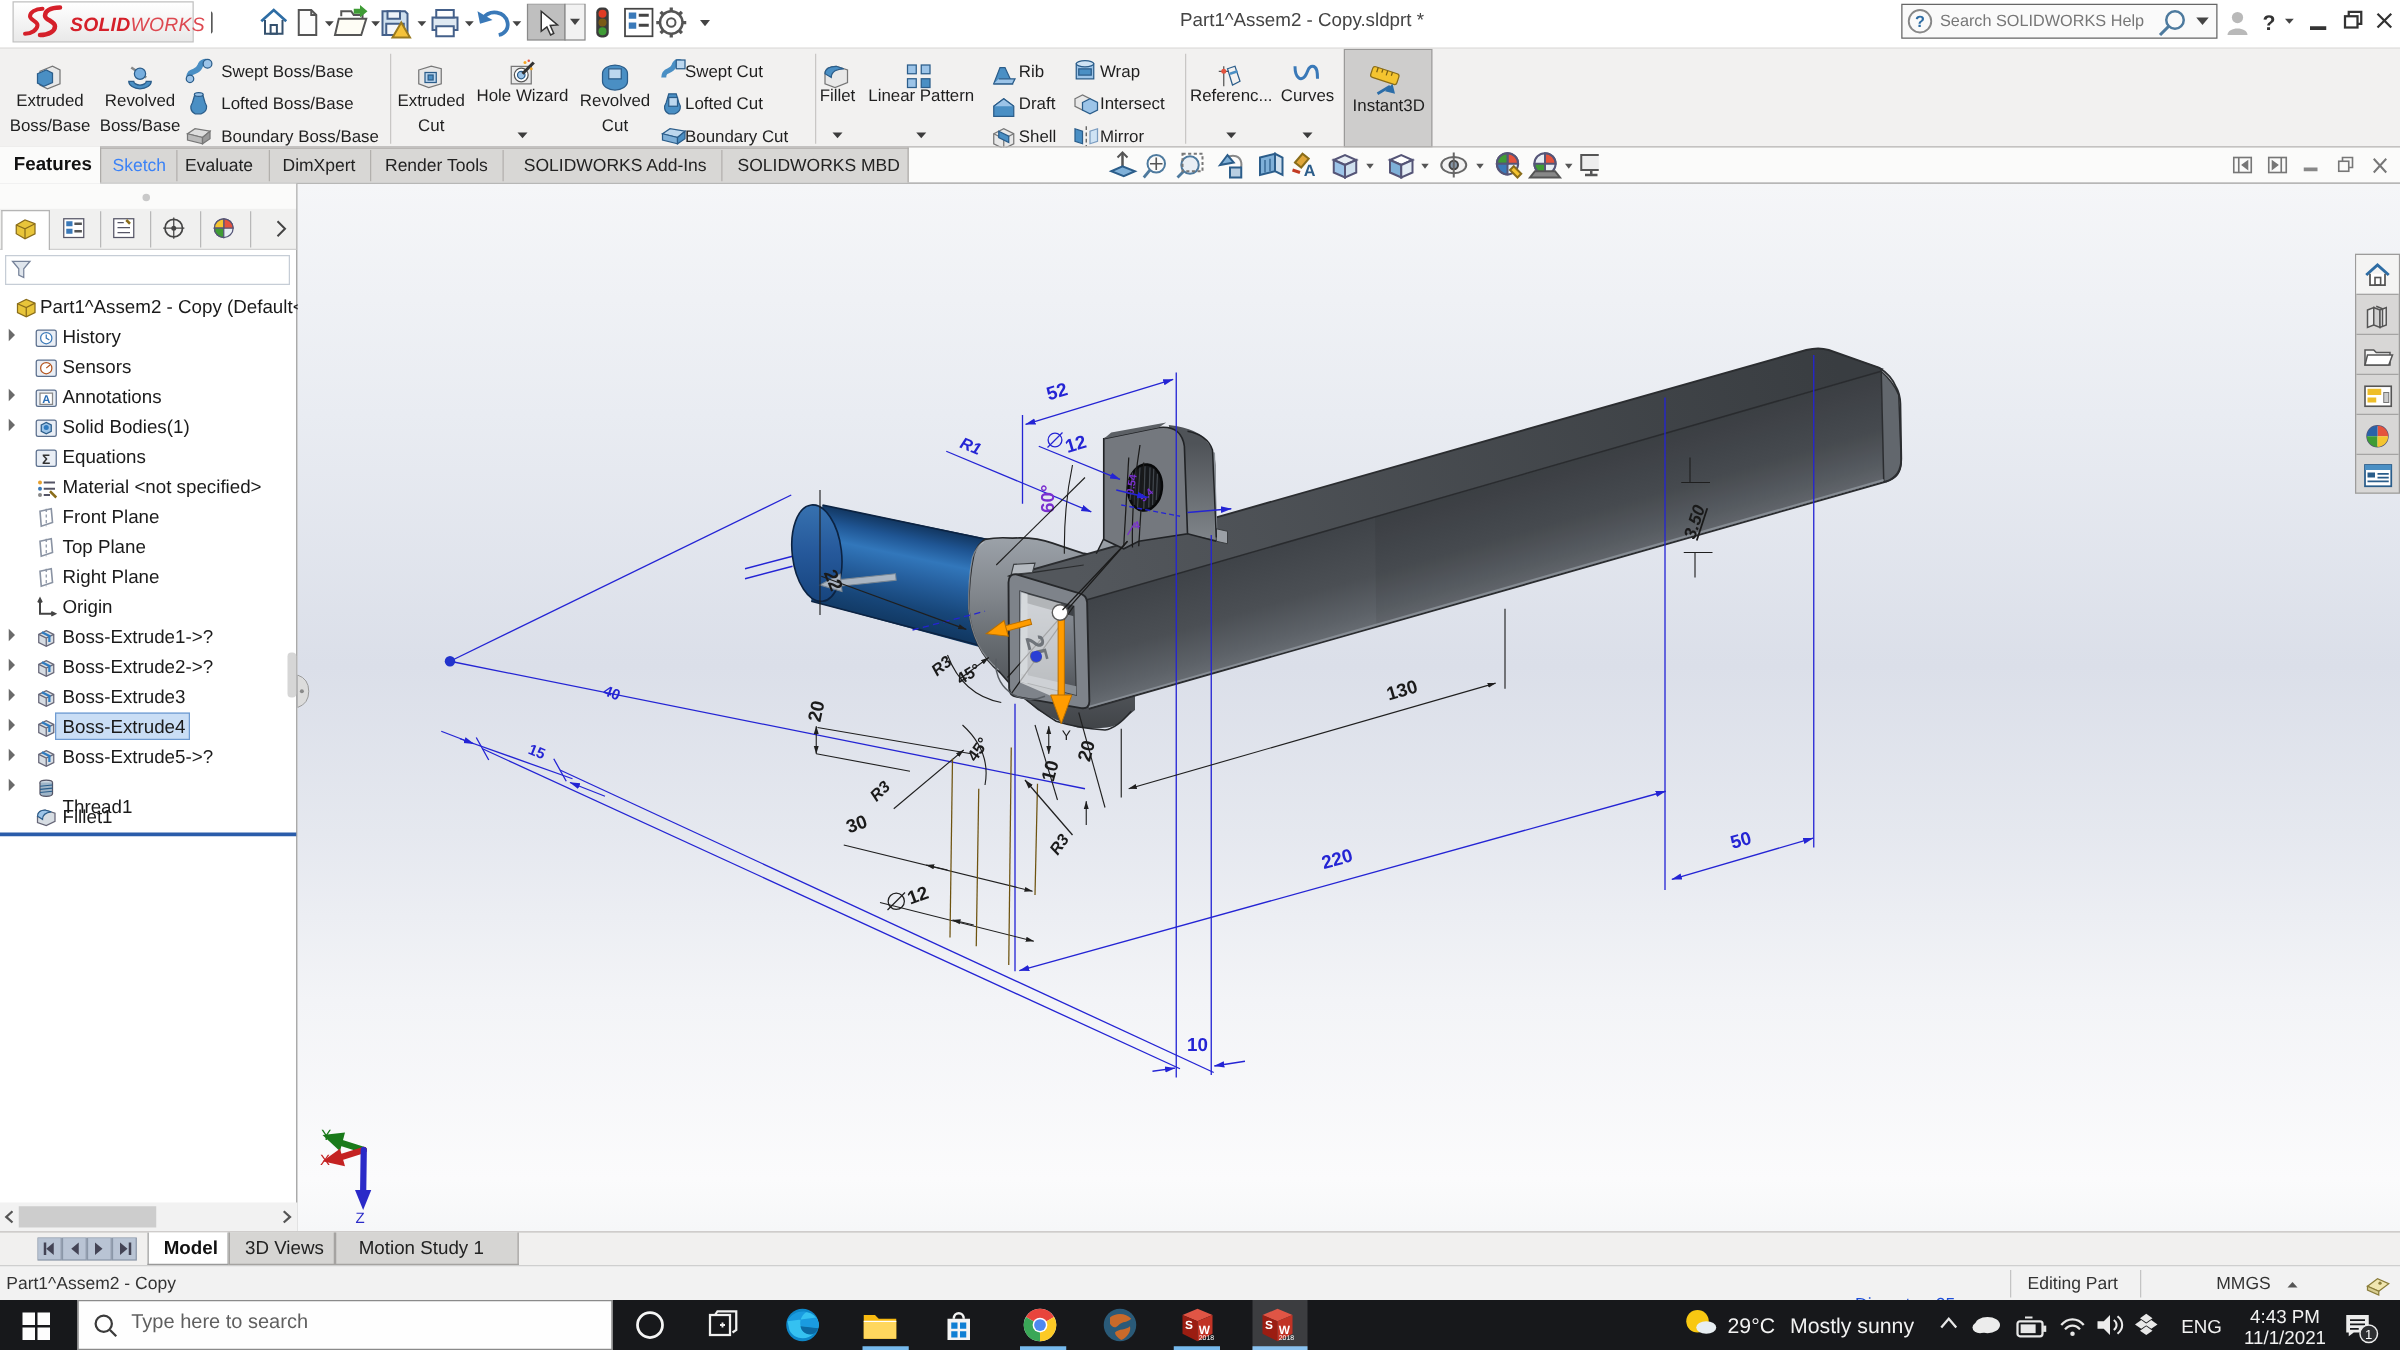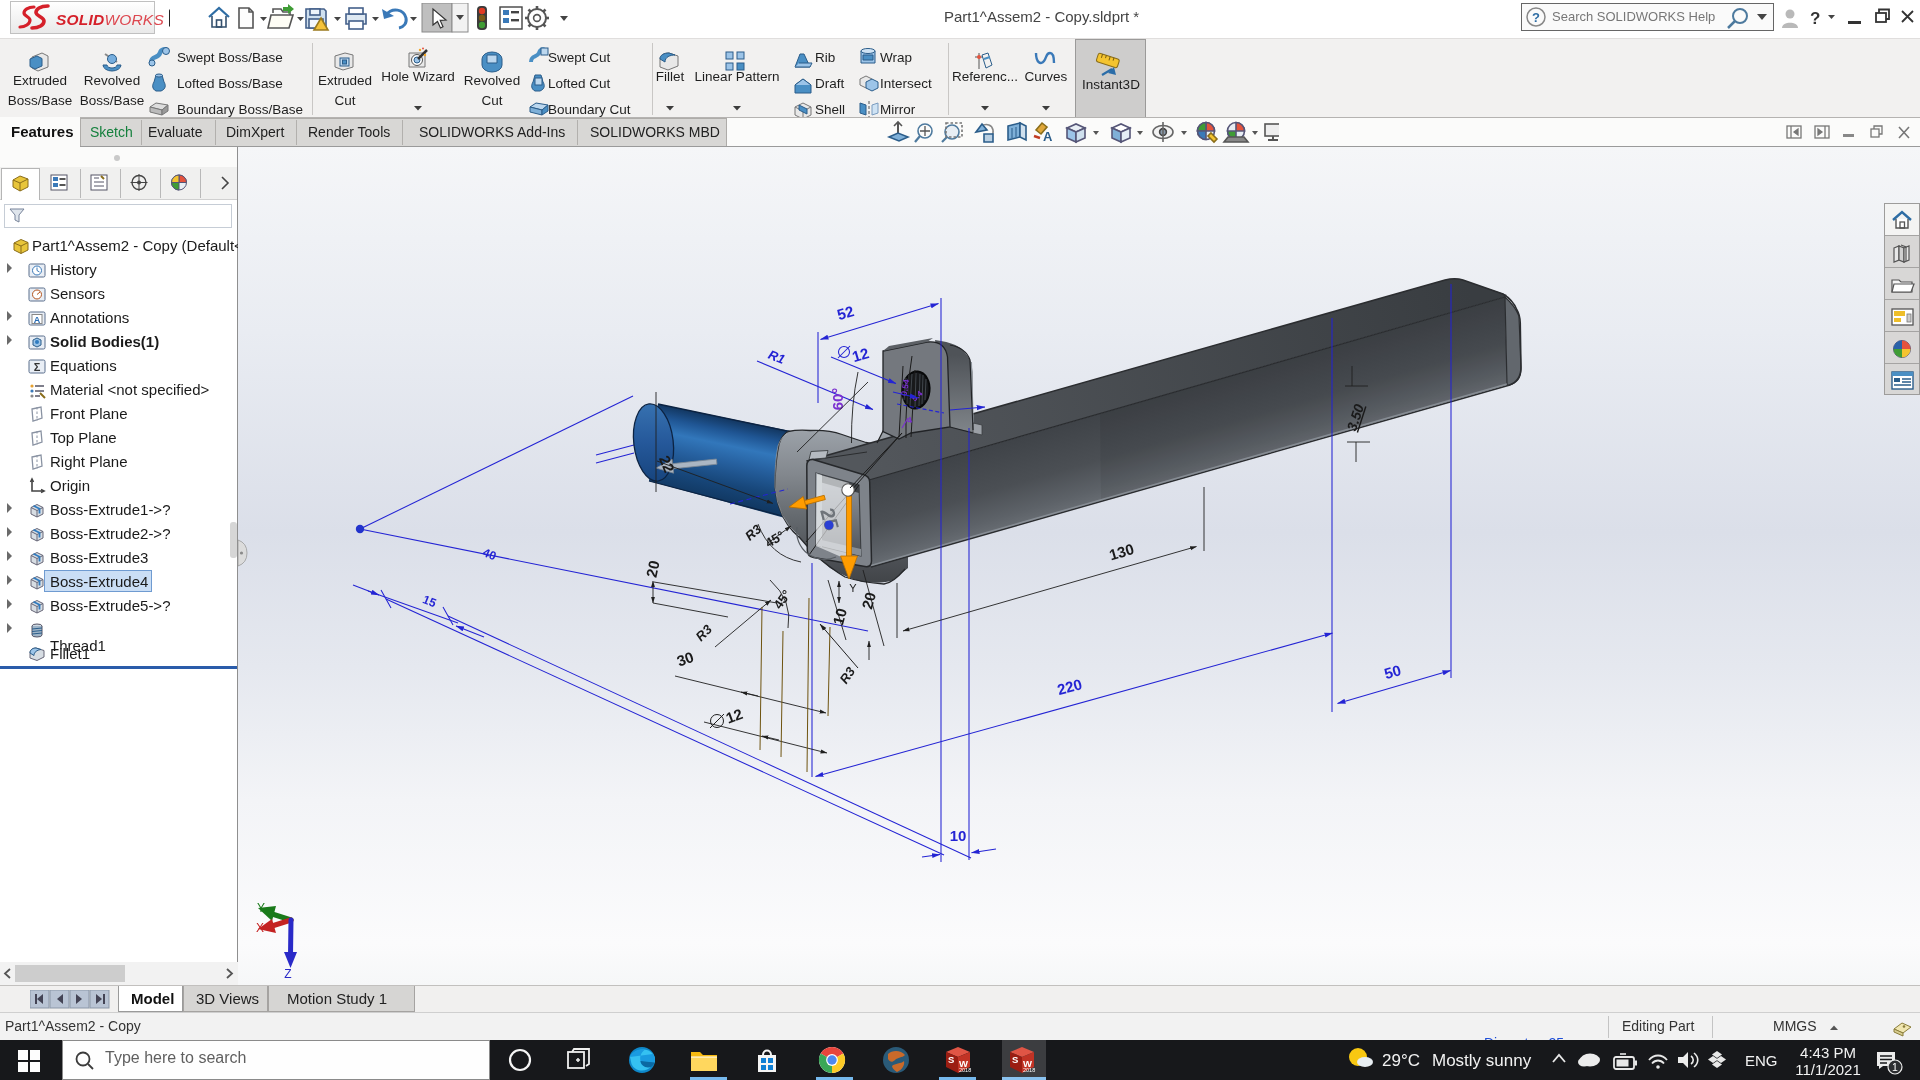--- a/index.html
+++ b/index.html
@@ -299,21 +299,21 @@
             <path d="M18 14 L20 22 L12 20 Z" fill="#2b6da8"></path>
           </g>
       </g>
     </svg>
   </div>
   <div id="tabrow" class="abs" style="left:0;top:118px;width:1920px;height:29px;background:#fbfbfa;border-bottom:1px solid #9a9a9a;padding-left:13px;">
     <div class="abs" style="left:0;top:-1px;width:1920px;height:1px;background:#b5b3b1;"></div>
     <div class="abs" style="left:0;top:-1px;width:80px;height:30px;background:#fbfbfa;"></div>
     <div class="txt" style="left:11px;top:5px;font-size:15px;font-weight:bold;color:#111;">Features</div>
     <div class="abs" style="left:80px;top:0;width:647px;height:28px;background:#d8d7d5;border:1px solid #aeaca9;border-bottom:none;"></div>
-    <div class="txt" style="left:90px;top:6px;font-size:14px;color:#15803d;">Sketch</div>
+    <div class="txt" style="left:90px;top:6px;font-size:14px;color:#3b82f6;">Sketch</div>
     <div class="abs" style="left:141px;top:2px;width:1px;height:25px;background:#b2b0ad;"></div>
     <div class="txt" style="left:148px;top:6px;font-size:14px;color:#222;">Evaluate</div>
     <div class="abs" style="left:215px;top:2px;width:1px;height:25px;background:#b2b0ad;"></div>
     <div class="txt" style="left:226px;top:6px;font-size:14px;color:#222;">DimXpert</div>
     <div class="abs" style="left:296px;top:2px;width:1px;height:25px;background:#b2b0ad;"></div>
     <div class="txt" style="left:308px;top:6px;font-size:14px;color:#222;">Render Tools</div>
     <div class="abs" style="left:402px;top:2px;width:1px;height:25px;background:#b2b0ad;"></div>
     <div class="txt" style="left:419px;top:6px;font-size:14px;color:#222;">SOLIDWORKS Add-Ins</div>
     <div class="abs" style="left:577px;top:2px;width:1px;height:25px;background:#b2b0ad;"></div>
     <div class="txt" style="left:590px;top:6px;font-size:14px;color:#222;">SOLIDWORKS MBD</div>
@@ -445,21 +445,21 @@
     <svg class="abs" style="left:8px;top:60px;" width="20" height="18" viewBox="0 0 20 18">
         <path d="M2 2 L16 2 L11 8 L11 15 L7 13 L7 8 Z" fill="#dfe5ec" stroke="#77839a"></path>
       </svg>
 
     <div id="tree" style="position:absolute;left:0;top:0;width:237px;height:530px;font-size:15px;color:#1a1a1a;">
       <div class="abs" style="left:44px;top:423px;width:108px;height:22px;background:#cadef5;border:1px solid #6f9bd1;"></div>
       <div class="txt" style="left:32px;top:90px;">Part1^Assem2 - Copy  (Default&lt;</div>
       <div class="txt" style="left:50px;top:114px;">History</div>
       <div class="txt" style="left:50px;top:138px;">Sensors</div>
       <div class="txt" style="left:50px;top:162px;">Annotations</div>
-      <div class="txt" style="left:50px;top:186px;font-weight:bold;">Solid Bodies(1)</div>
+      <div class="txt" style="left:50px;top:186px;">Solid Bodies(1)</div>
       <div class="txt" style="left:50px;top:210px;">Equations</div>
       <div class="txt" style="left:50px;top:234px;">Material &lt;not specified&gt;</div>
       <div class="txt" style="left:50px;top:258px;">Front Plane</div>
       <div class="txt" style="left:50px;top:282px;">Top Plane</div>
       <div class="txt" style="left:50px;top:306px;">Right Plane</div>
       <div class="txt" style="left:50px;top:330px;">Origin</div>
       <div class="txt" style="left:50px;top:354px;">Boss-Extrude1-&gt;?</div>
       <div class="txt" style="left:50px;top:378px;">Boss-Extrude2-&gt;?</div>
       <div class="txt" style="left:50px;top:402px;">Boss-Extrude3</div>
       <div class="txt" style="left:50px;top:426px;">Boss-Extrude4</div>

